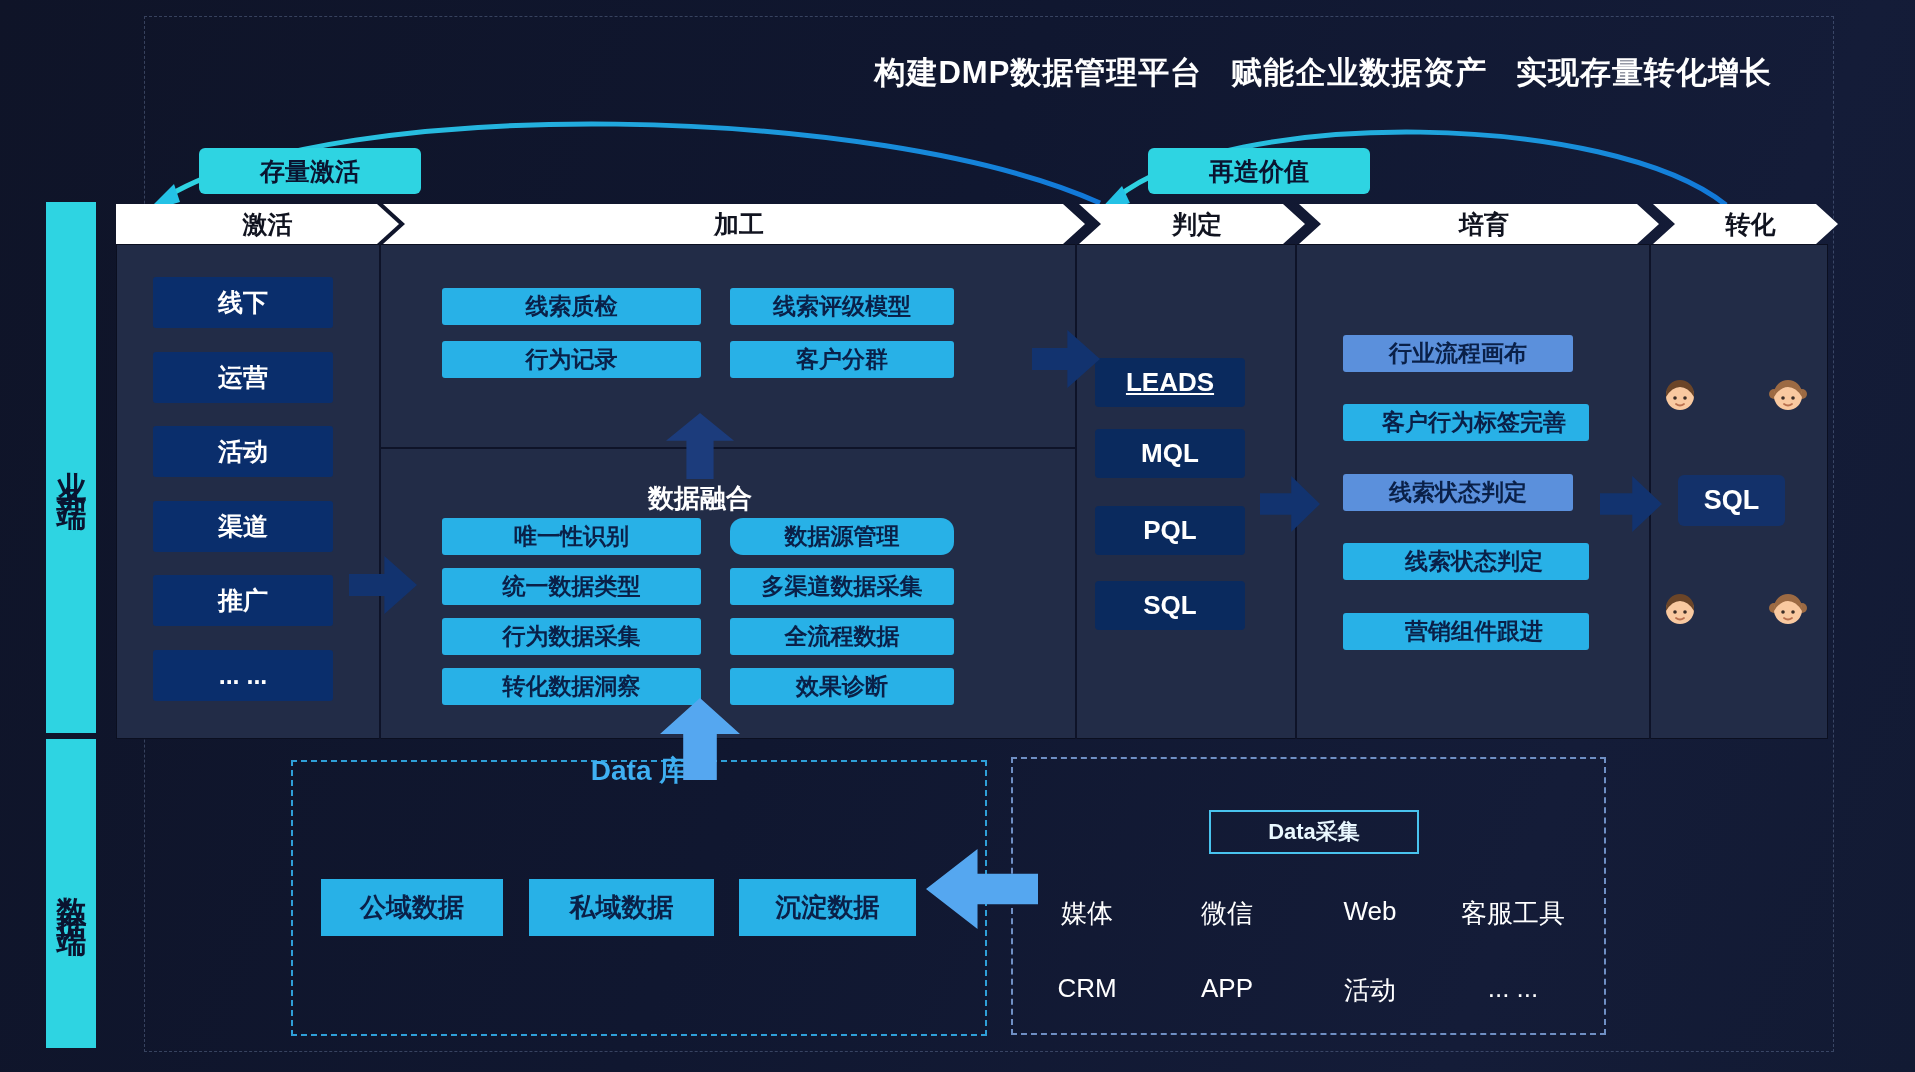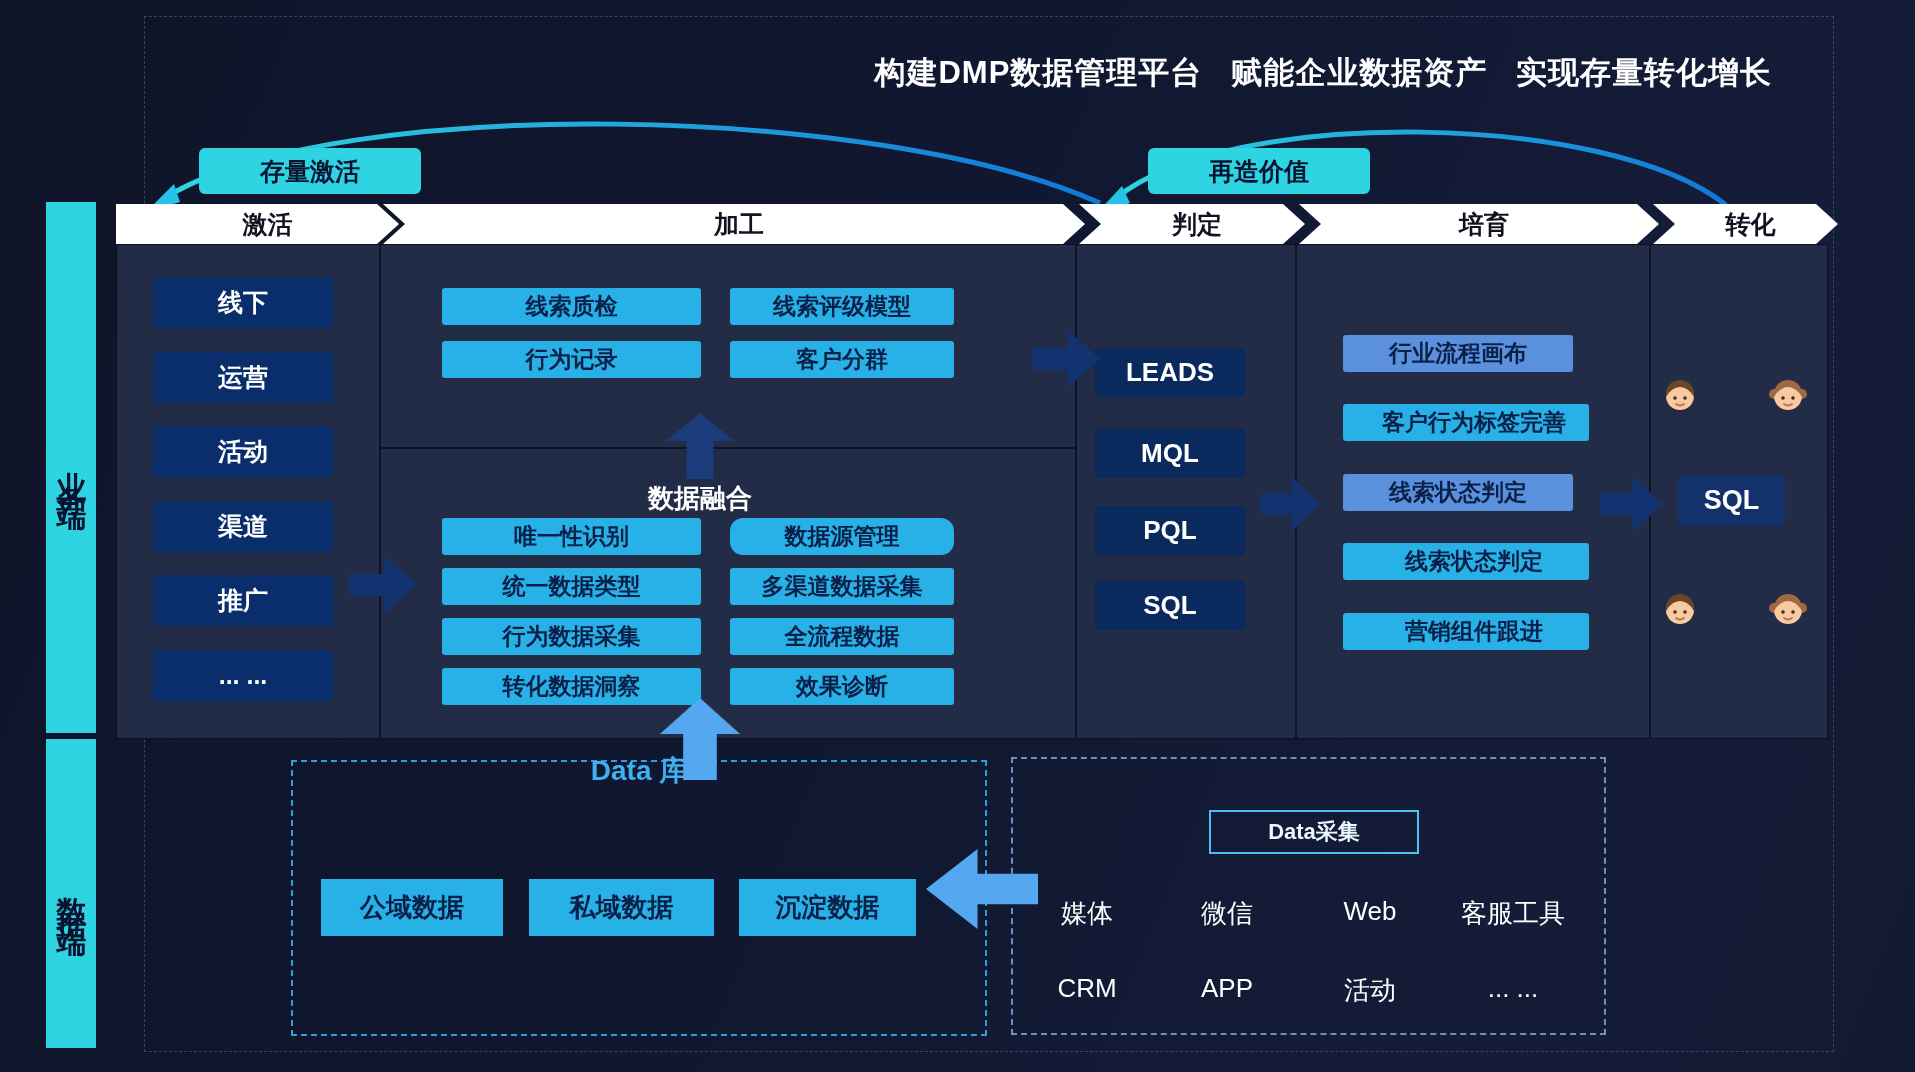--- a/index.html
+++ b/index.html
@@ -147,21 +147,21 @@
   <div class="cyan-btn colL" style="top:568px;">统一数据类型</div>
   <div class="cyan-btn colL" style="top:618px;">行为数据采集</div>
   <div class="cyan-btn colL" style="top:668px;">转化数据洞察</div>
   <div class="cyan-btn colR" style="top:518px;border-radius:13px;">数据源管理</div>
   <div class="cyan-btn colR" style="top:568px;">多渠道数据采集</div>
   <div class="cyan-btn colR" style="top:618px;">全流程数据</div>
   <div class="cyan-btn colR" style="top:668px;">效果诊断</div>
 
   <div class="right-arrow" style="left:1032px;top:330px;width:68px;height:58px;"></div>
 
-  <div class="judge-btn" style="top:348px;">LEADS</div>
+  <div class="judge-btn" style="top:358px;text-decoration:underline;">LEADS</div>
   <div class="judge-btn" style="top:429px;">MQL</div>
   <div class="judge-btn" style="top:506px;">PQL</div>
   <div class="judge-btn" style="top:581px;">SQL</div>
 
   <div class="right-arrow" style="left:1260px;top:476px;width:60px;height:56px;"></div>
 
   <div class="nur-btn nur-light" style="top:335px;">行业流程画布</div>
   <div class="nur-btn nur-cyan" style="top:404px;">客户行为标签完善</div>
   <div class="nur-btn nur-light" style="top:474px;">线索状态判定</div>
   <div class="nur-btn nur-cyan" style="top:543px;">线索状态判定</div>

